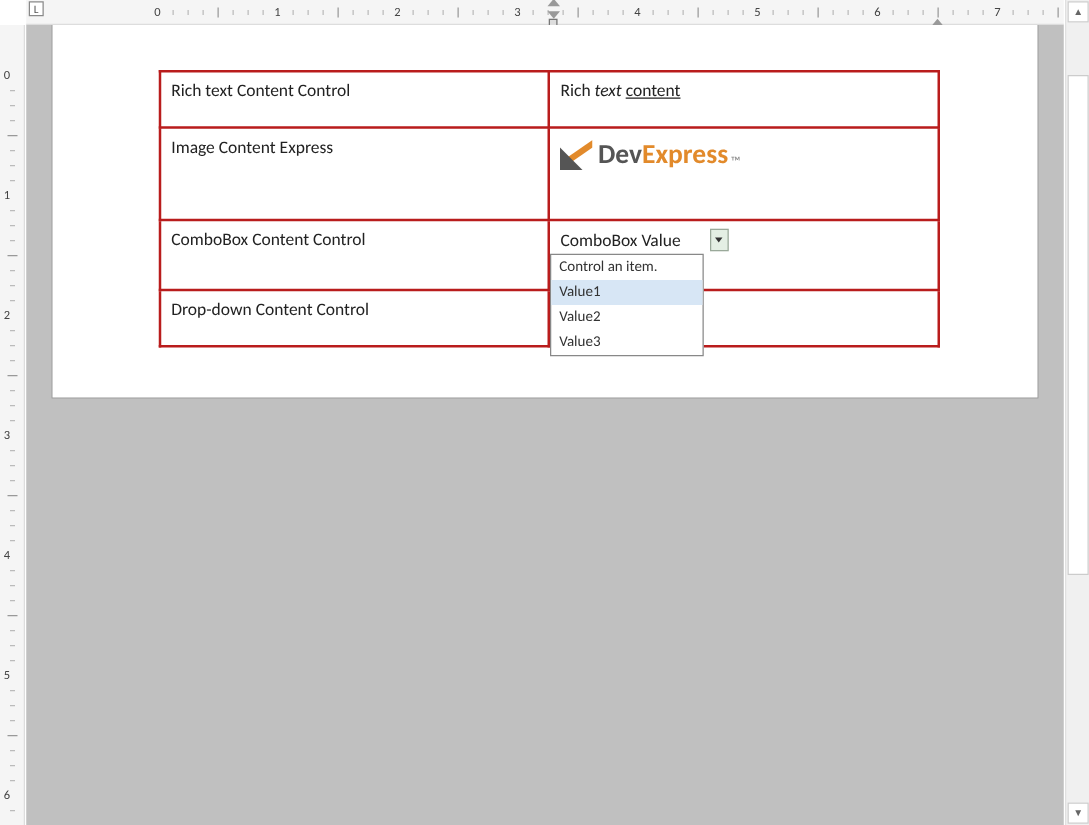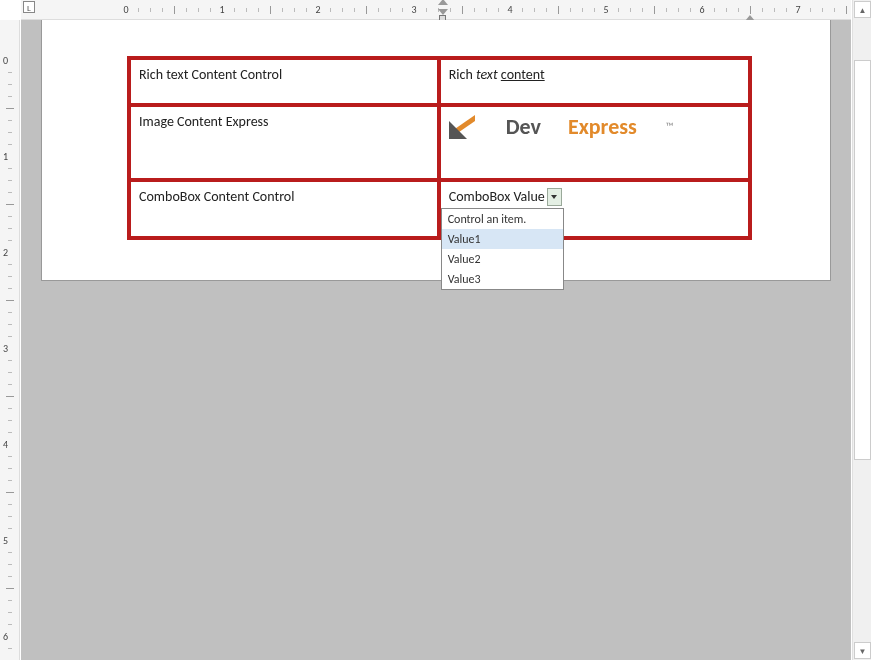--- a/index.html
+++ b/index.html
@@ -70,37 +70,37 @@
   border: 1px solid #999;
   padding: 90px 85px 40px 85px;
 }
 .doc-table {
   border-collapse: collapse;
   width: 625px;
   font-size: 14px;
   color: #222;
 }
 .doc-table td {
-  border: 4px solid #b91c1c;
+  border: 2px solid #b91c1c;
   vertical-align: top;
   padding: 6px 8px 20px 8px;
   margin-top: 37px;
 }
 .doc-table td.col1 { width: 312px; }
 .doc-table td.col2 { width: 312px; }
 .rt-bold { font-weight: normal; }
 .rt-italic { font-style: italic; }
 .rt-u { text-decoration: underline; }
 .chk {
   display: inline-block; width: 11px; height: 11px;
   border: 1px solid #555; background: #fff;
   vertical-align: middle; margin-top:2px;
 }
 .combo-wrapper { display:inline-flex; align-items:center;}
-.combo-val { padding-right: 2px;}
+.combo-val { padding-right: 23px;}
 .combo-btn {
   width: 15px; height: 18px;
   background: #e4efe4;
   border: 1px solid #9aa99a;
   display:flex; align-items:center; justify-content:center;
 }
 .combo-btn::after { content:""; border-left:3px solid transparent; border-right:3px solid transparent; border-top:4px solid #333;}
 .dropdown {
   position: absolute;
   border: 1px solid #888;
@@ -267,21 +267,21 @@
       <tbody>
           <tr>
         <td class="col1">Rich text Content Control</td>
         <td class="col2">
           <span class="rt-bold">Rich</span><span class="rt-italic"> text </span><span class="rt-u">content</span>
         </td>
       </tr>
       <tr>
         <td class="col1">Image Content Express</td>
         <td class="col2" style="padding-bottom:35px;">
-          <div style="display:inline-flex;align-items:center;font-weight:700;font-size:22px;gap:27px;">
+          <div style="display:inline-flex;align-items:flex-end;font-weight:700;font-size:22px;">
             <svg width="26" height="24" viewBox="0 0 26 24" style="margin-right:4px;">
               <path d="M0 24 L26 6 L26 0 L0 18 Z" fill="#e28a2b"></path>
               <path d="M0 24 L0 6 L18 24 Z" fill="#555"></path>
             </svg>
             <span style="color:#555">Dev</span>
                 <span style="color:#e28a2b">Express</span>
                 <span style="color:#888;font-size:11px;vertical-align:top;margin-left:2px;font-weight:400">™</span>
           </div>
         </td>
       </tr>
@@ -293,16 +293,20 @@
             <span class="combo-btn"></span>
           </div>
           <div class="dropdown" style="left:0; top:26px;">
             <div class="opt">Control an item.</div>
             <div class="opt sel">Value1</div>
             <div class="opt">Value2</div>
             <div class="opt">Value3</div>
           </div>
         </td>
       </tr>
+      <tr>
+        <td class="col1">Drop-down Content Control</td>
+        <td class="col2" style="padding-bottom:30px;"></td>
+      </tr>
     </tbody>
       </table>
   </div>
 </div>
 
 </body></html>

